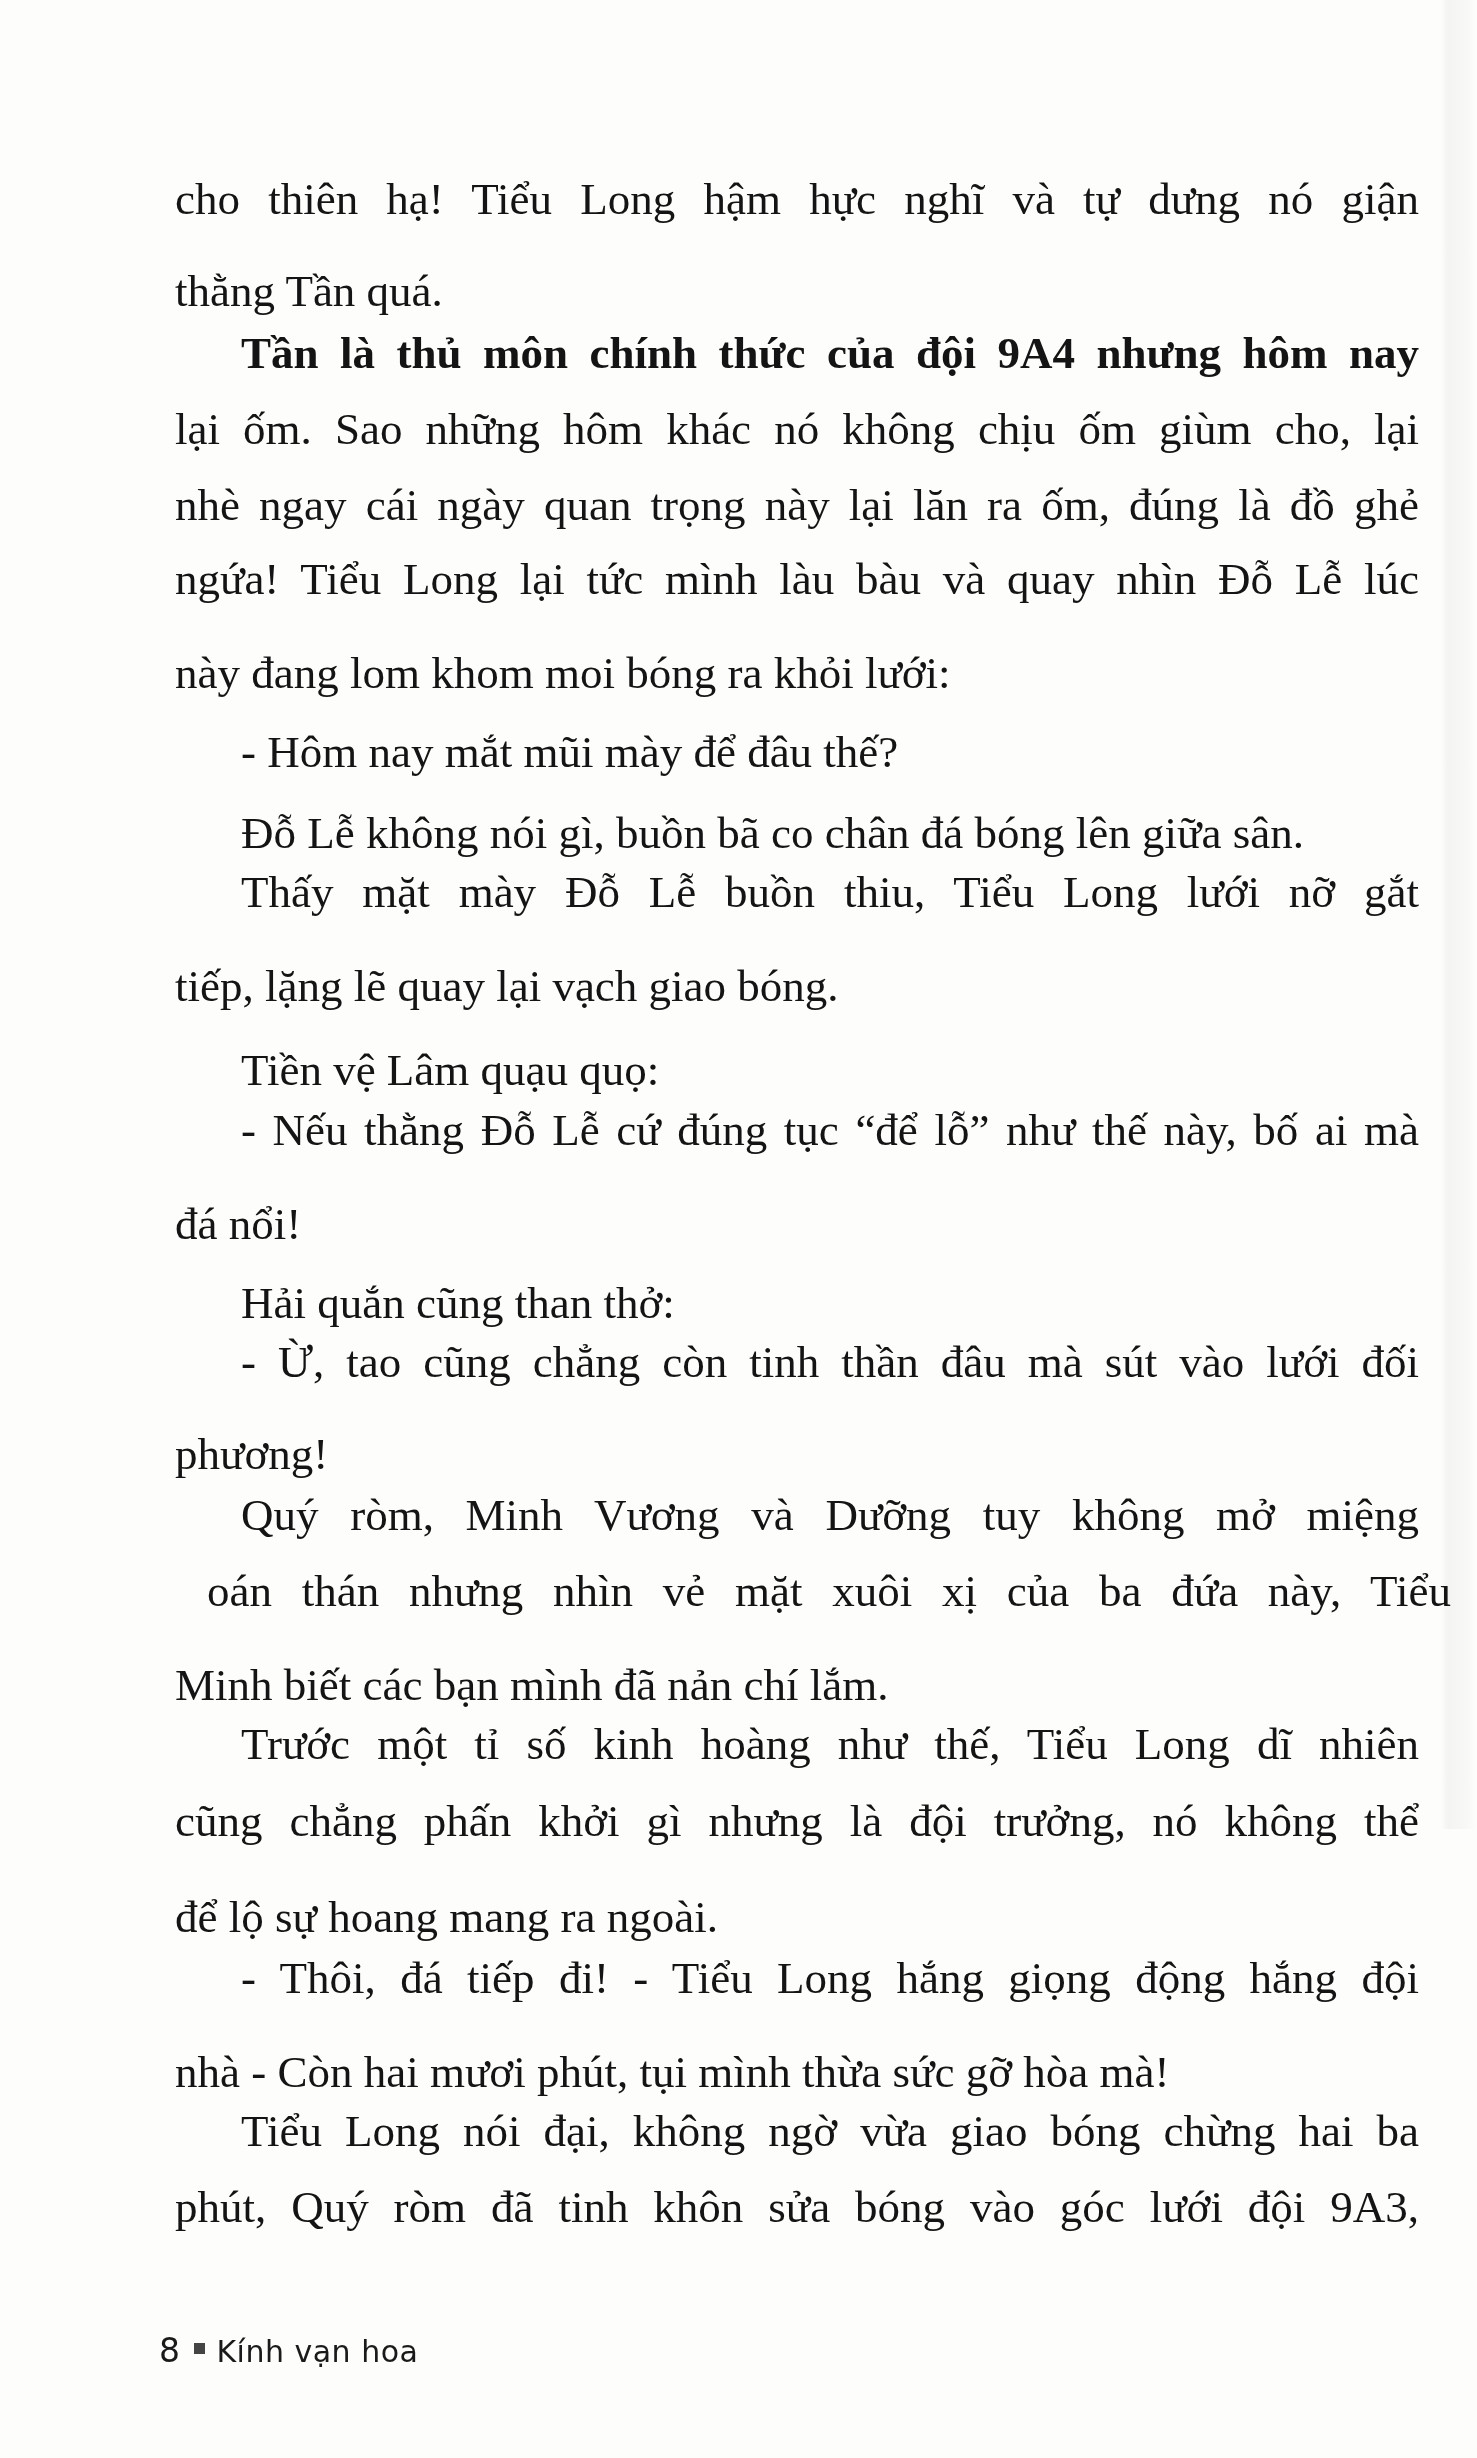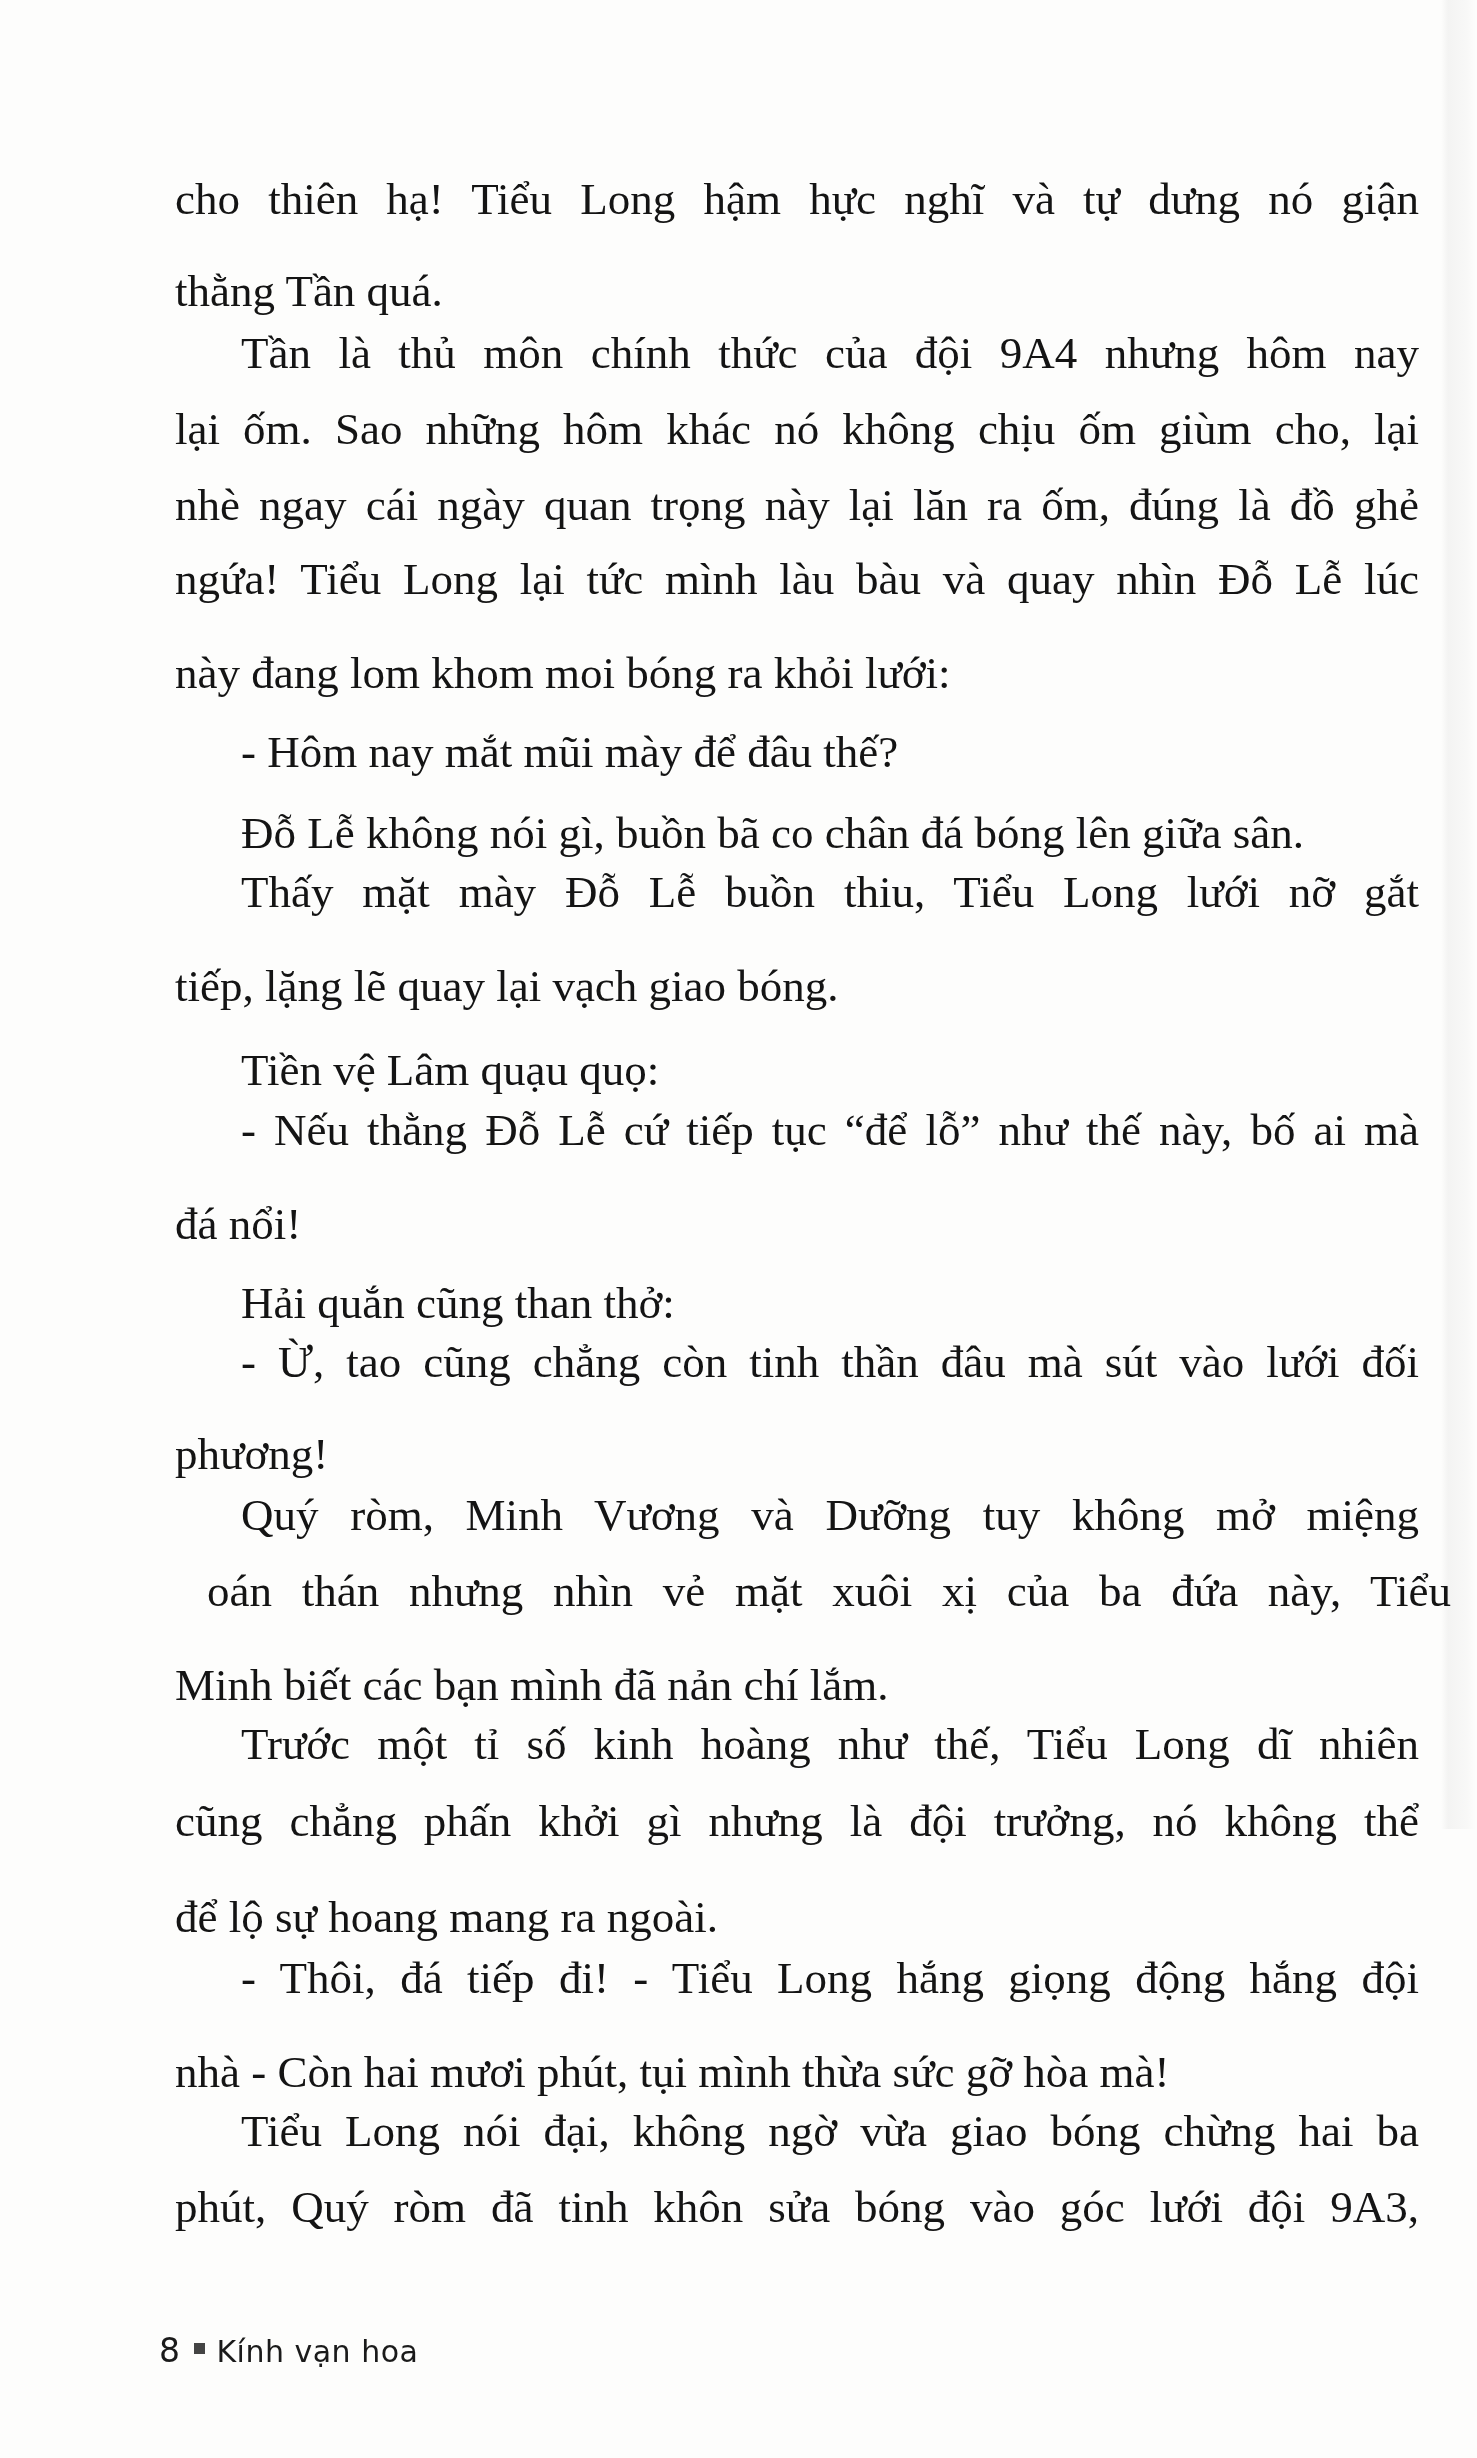--- a/index.html
+++ b/index.html
@@ -60,31 +60,31 @@
     }
     .book-title { font-size: 30px; line-height: 39px; letter-spacing: 0.5px; }
   </style>
 </head>
 <body>
 
 <div class="page">
   <div class="text-block" id="text-block">
       <div class="line" style="top: 170px;">cho thiên hạ! Tiểu Long hậm hực nghĩ và tự dưng nó giận</div>
       <div class="line last" style="top: 242px;">thằng Tần quá.</div>
-      <div class="line indent" style="top: 324px;">Tần là thủ môn chính thức của đội 9A4 nhưng hôm nay</div>
+      <div class="line indent" style="top: 324px; font-weight: bold;">Tần là thủ môn chính thức của đội 9A4 nhưng hôm nay</div>
       <div class="line" style="top: 400px;">lại ốm. Sao những hôm khác nó không chịu ốm giùm cho, lại</div>
       <div class="line" style="top: 476px;">nhè ngay cái ngày quan trọng này lại lăn ra ốm, đúng là đồ ghẻ</div>
       <div class="line" style="top: 550px;">ngứa! Tiểu Long lại tức mình làu bàu và quay nhìn Đỗ Lễ lúc</div>
       <div class="line last" style="top: 624px;">này đang lom khom moi bóng ra khỏi lưới:</div>
       <div class="line indent last" style="top: 703px;">- Hôm nay mắt mũi mày để đâu thế?</div>
       <div class="line indent last" style="top: 784px;">Đỗ Lễ không nói gì, buồn bã co chân đá bóng lên giữa sân.</div>
       <div class="line indent" style="top: 863px;">Thấy mặt mày Đỗ Lễ buồn thiu, Tiểu Long lưới nỡ gắt</div>
       <div class="line last" style="top: 937px;">tiếp, lặng lẽ quay lại vạch giao bóng.</div>
       <div class="line indent last" style="top: 1021px;">Tiền vệ Lâm quạu quọ:</div>
-      <div class="line indent" style="top: 1101px;">- Nếu thằng Đỗ Lễ cứ tiếp tục “để lỗ” như thế này, bố ai mà</div>
+      <div class="line indent" style="top: 1101px;">- Nếu thằng Đỗ Lễ cứ đúng tục “để lỗ” như thế này, bố ai mà</div>
       <div class="line last" style="top: 1175px;">đá nổi!</div>
       <div class="line indent last" style="top: 1254px;">Hải quắn cũng than thở:</div>
       <div class="line indent" style="top: 1333px;">- Ừ, tao cũng chẳng còn tinh thần đâu mà sút vào lưới đối</div>
       <div class="line last" style="top: 1405px;">phương!</div>
       <div class="line indent" style="top: 1486px;">Quý ròm, Minh Vương và Dưỡng tuy không mở miệng</div>
       <div class="line" style="top: 1562px; margin-left: 32px;">oán thán nhưng nhìn vẻ mặt xuôi xị của ba đứa này, Tiểu</div>
       <div class="line last" style="top: 1636px;">Minh biết các bạn mình đã nản chí lắm.</div>
       <div class="line indent" style="top: 1715px;">Trước một tỉ số kinh hoàng như thế, Tiểu Long dĩ nhiên</div>
       <div class="line" style="top: 1792px;">cũng chẳng phấn khởi gì nhưng là đội trưởng, nó không thể</div>
       <div class="line last" style="top: 1868px;">để lộ sự hoang mang ra ngoài.</div>

